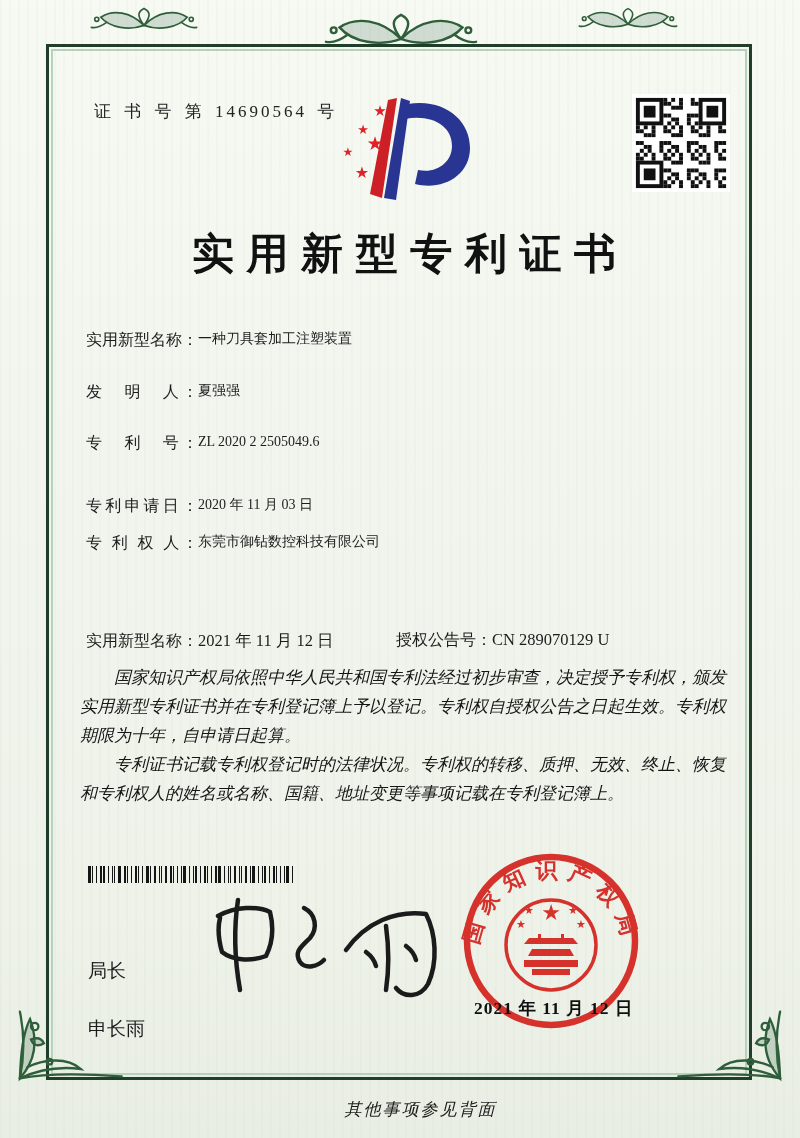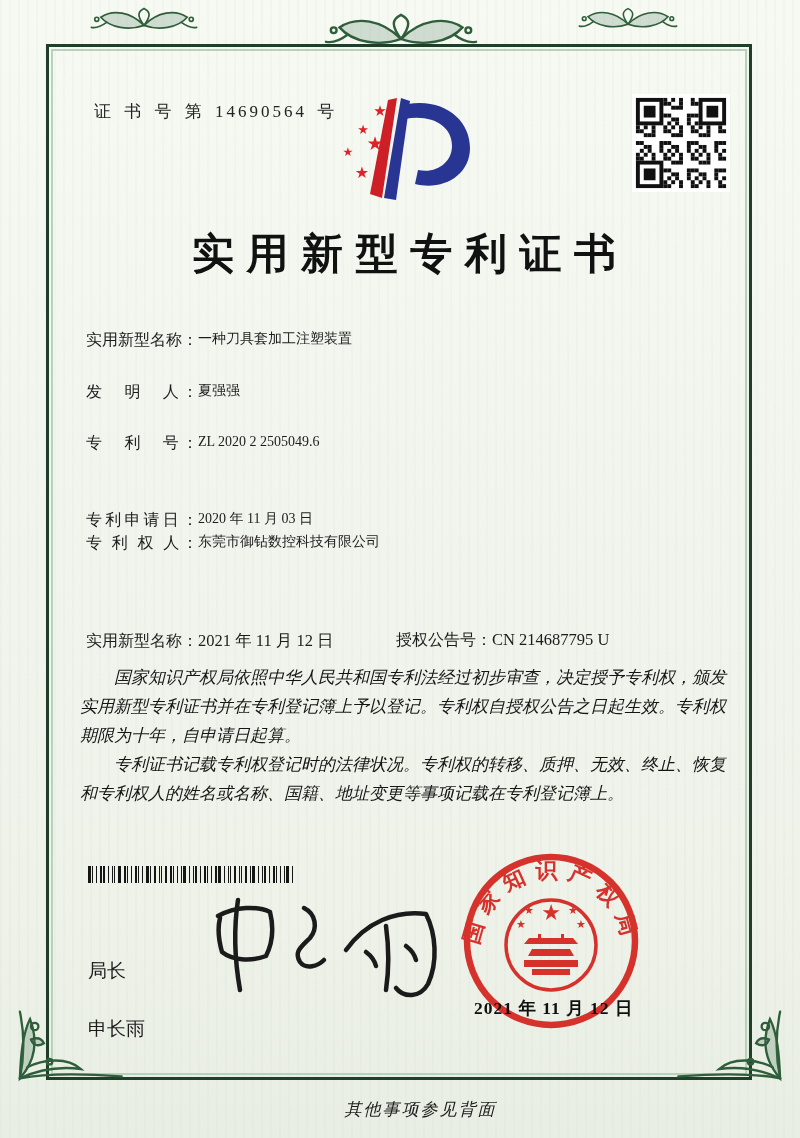--- a/index.html
+++ b/index.html
@@ -283,33 +283,33 @@
     <span class="fvalue">一种刀具套加工注塑装置</span>
   </div>
   <div class="field" style="top:380px">
     <span class="flabel">发　明　人：</span>
     <span class="fvalue">夏强强</span>
   </div>
   <div class="field" style="top:431px">
     <span class="flabel">专　利　号：</span>
     <span class="fvalue">ZL 2020 2 2505049.6</span>
   </div>
-  <div class="field" style="top:508px">
+  <div class="field" style="top:494px">
     <span class="flabel">专利申请日：</span>
     <span class="fvalue">2020 年 11 月 03 日</span>
   </div>
   <div class="field" style="top:531px">
     <span class="flabel">专 利 权 人：</span>
     <span class="fvalue">东莞市御钻数控科技有限公司</span>
   </div>
 
   <div class="grant-row">
     <span>实用新型名称：</span><span class="gvalue">2021 年 11 月 12 日</span>
     <span class="grant-second">
-      <span>授权公告号：</span><span class="gvalue">CN 214687795 U</span>
+      <span>授权公告号：</span><span class="gvalue">CN 289070129 U</span>
     </span>
   </div>
 
   <div class="paras">
     <p>国家知识产权局依照中华人民共和国专利法经过初步审查，决定授予专利权，颁发实用新型专利证书并在专利登记簿上予以登记。专利权自授权公告之日起生效。专利权期限为十年，自申请日起算。</p>
     <p>专利证书记载专利权登记时的法律状况。专利权的转移、质押、无效、终止、恢复和专利权人的姓名或名称、国籍、地址变更等事项记载在专利登记簿上。</p>
   </div>
 
   <div class="barcode" id="barcode">
       <div style="width: 4.65px; margin-right: 1.15px;"></div>

